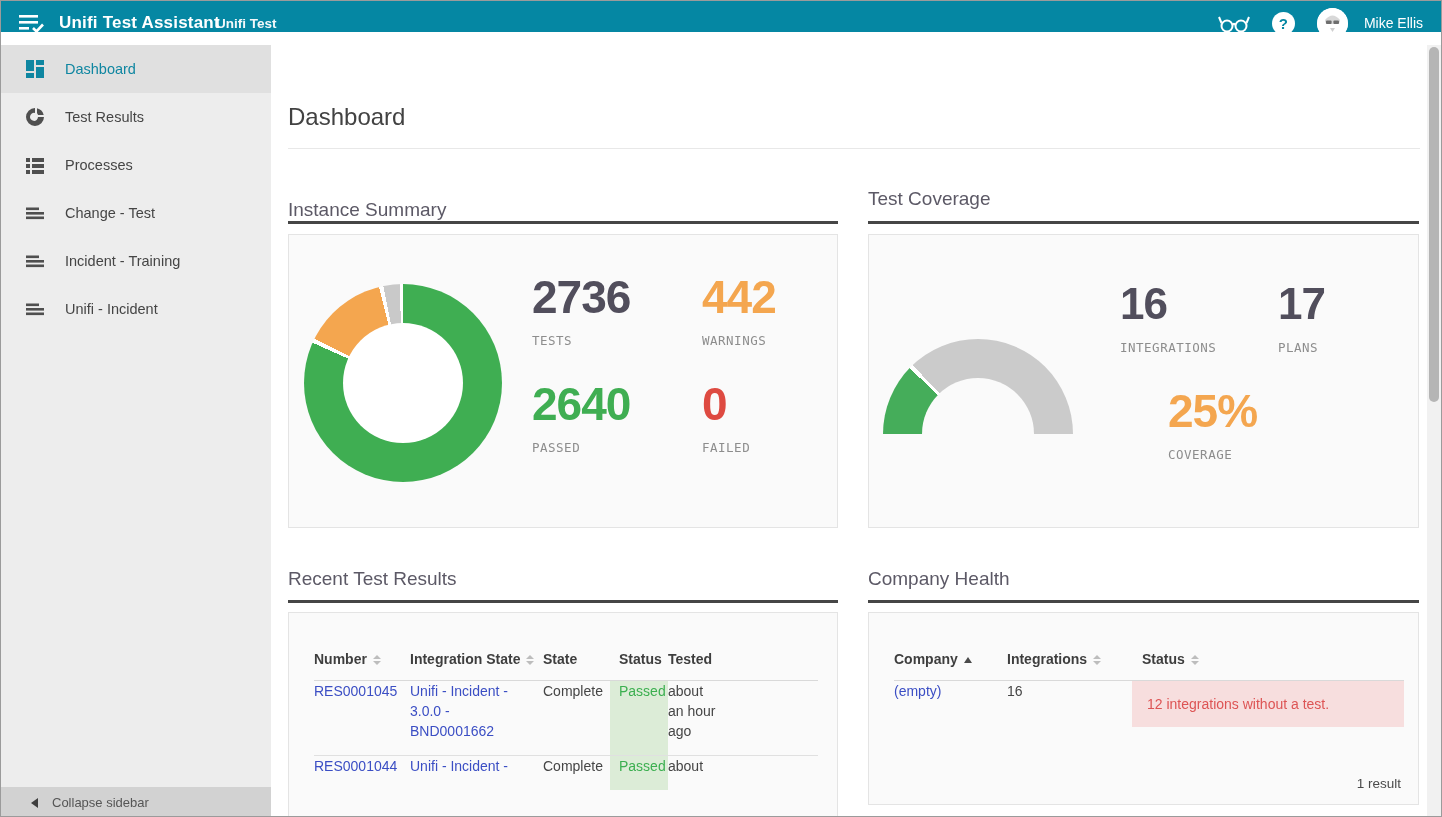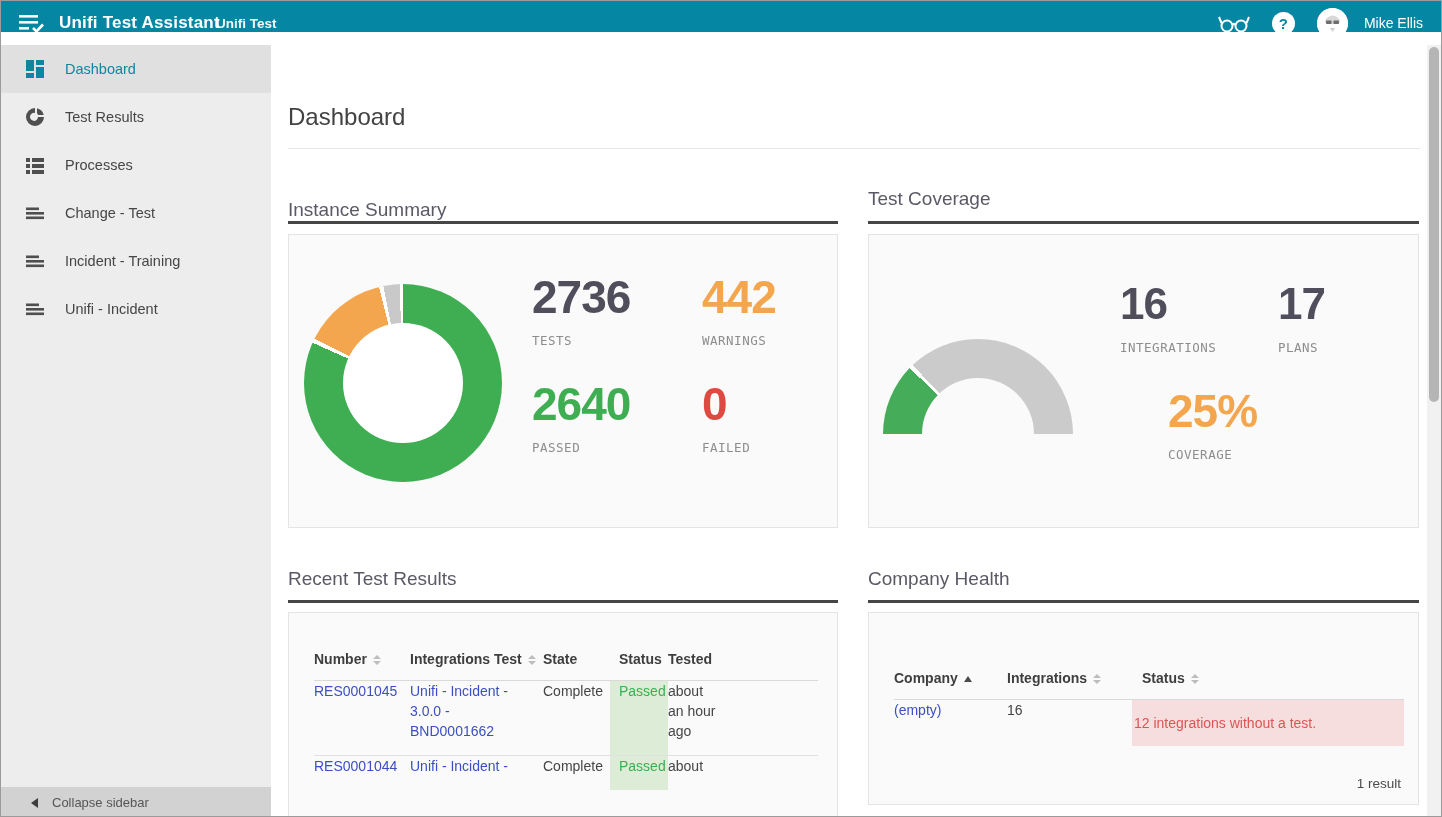--- a/index.html
+++ b/index.html
@@ -54,22 +54,22 @@
   
   table { border-collapse:collapse; table-layout:fixed; font-size:14px; color:#454545; }
   th { text-align:left; font-size:14px; font-weight:700; color:#3e3e3e; padding:0 0 13px 0; border-bottom:1px solid #d9d9d9; cursor:pointer; white-space:nowrap; }
   td { vertical-align:top; padding:0 10px 14px 0; line-height:20px; }
   a.lnk { color:#3b4ec4; text-decoration:none; cursor:pointer; }
   .t-recent { margin:38px 0 0 25px; width:504px; }
   .t-recent td { font-size:14px; }
   .td-status { background:#dcecd7; color:#3caf50; padding-left:9px; }
   th.th-status { padding-left:9px; }
   .row2 td { border-top:1px solid #e0e0e0; }
-  .t-health { margin:57px 0 0 25px; width:510px; }
-  .td-alert { background:#f7dede; color:#dd5454; padding:13px 10px 13px 2px; }
+  .t-health { margin:38px 0 0 25px; width:510px; }
+  .td-alert { background:#f7dede; color:#dd5454; padding:13px 10px 13px 15px; }
   th.th-alert { padding-left:10px; }
   .sort { display:inline-block; vertical-align:middle; margin-left:6px; }
   .sort i { display:block; width:0; height:0; border-left:4px solid transparent; border-right:4px solid transparent; }
   .sort .up { border-bottom:4px solid #bdbdbd; margin-bottom:2px; }
   .sort .dn { border-top:4px solid #bdbdbd; }
   .sort-asc { display:inline-block; vertical-align:middle; margin-left:6px; width:0; height:0;
     border-left:4px solid transparent; border-right:4px solid transparent; border-bottom:6px solid #4a4a4a; }
   .result-count { position:absolute; right:17px; bottom:13px; font-size:13.5px; color:#4a4a4a; }
 
   
@@ -238,21 +238,21 @@
             <col style="width:96px">
             <col style="width:133px">
             <col style="width:67px">
             <col style="width:58px">
             <col style="width:58px">
             <col>
           </colgroup>
         <thead>
           <tr>
             <th><span>Number</span><span class="sort"><i class="up"></i><i class="dn"></i></span></th>
-            <th><span>Integrations Test</span><span class="sort"><i class="up"></i><i class="dn"></i></span></th>
+            <th><span>Integration State</span><span class="sort"><i class="up"></i><i class="dn"></i></span></th>
             <th><span>State</span></th>
             <th class="th-status"><span>Status</span></th>
             <th><span>Tested</span></th>
             <th></th>
           </tr>
         </thead>
         <tbody>
           <tr>
             <td><a class="lnk">RES0001045</a></td>
             <td><a class="lnk">Unifi - Incident - 3.0.0 - BND0001662</a></td>

